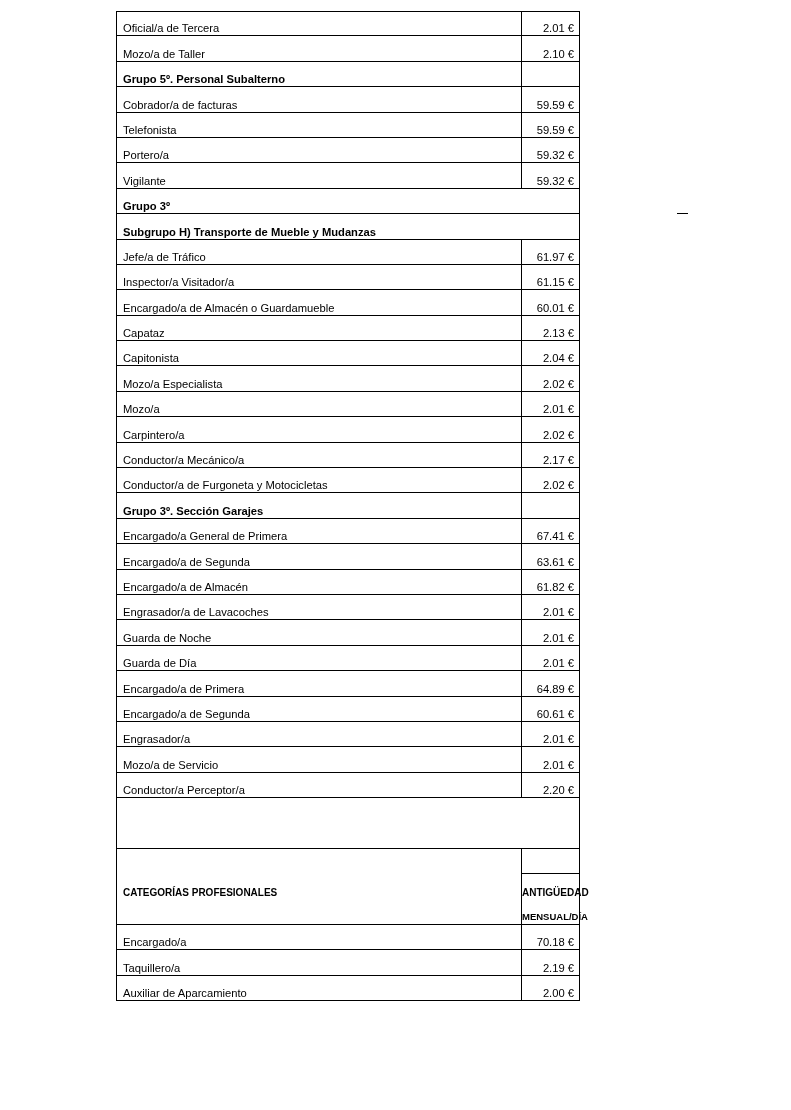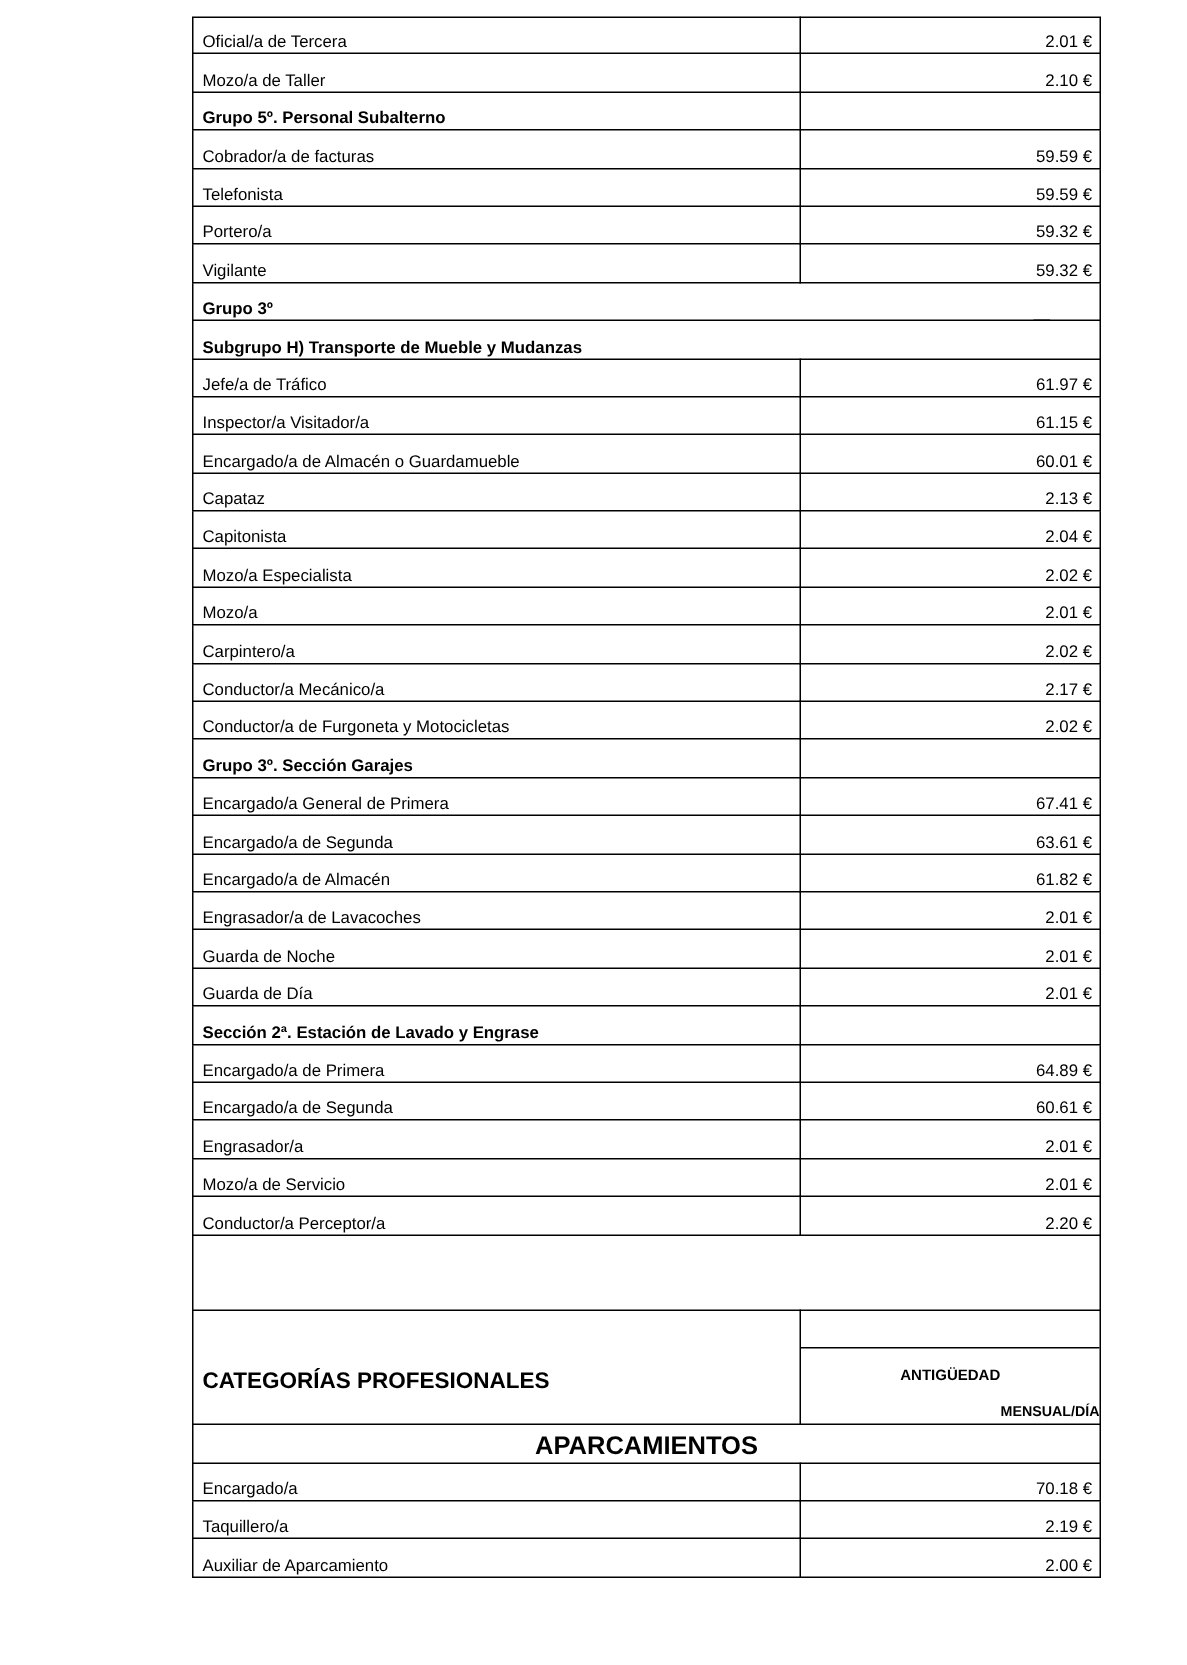--- a/index.html
+++ b/index.html
@@ -1,30 +1,30 @@
 <!DOCTYPE html>
 <html><head>
 <meta charset="utf-8">
 <style>
   html, body { margin: 0; padding: 0; background: #ffffff; }
   body { width: 791px; height: 1110px; position: relative; overflow: hidden;
          font-family: "Liberation Sans", sans-serif; color: #000; }
-  #doc { position: absolute; left: 116px; top: 11px; width: 606px; margin-left: 12px; }
+  #doc { position: absolute; left: 116px; top: 11px; width: 464px; }
   .row { position: relative; height: 25.4px; box-sizing: border-box;
          border-left: 1px solid #000; border-right: 1px solid #000;
          border-bottom: 1px solid #000; }
   .row.first { border-top: 1px solid #000; }
   .cell-name { position: absolute; left: 6px; bottom: 1px; font-size: 11.2px; white-space: nowrap; }
   .cell-val { position: absolute; right: 5px; bottom: 1px; font-size: 11.2px; white-space: nowrap; }
   .divider { position: absolute; left: 404px; top: -1px; bottom: -1px; border-left: 1px solid #000; }
   .row.hdr .cell-name { font-weight: bold; }
   .row.ext::after { content: ""; position: absolute; left: 560px; bottom: -1px; width: 11px; border-bottom: 1px solid #000; }
   .row.blank { height: 50.8px; }
   .row.colhead { height: 76px; }
-  .row.colhead .cat { position: absolute; left: 6px; top: 38px; font-size: 15px; font-weight: bold; }
+  .row.colhead .cat { position: absolute; left: 6px; top: 38px; font-size: 10px; font-weight: bold; }
   .row.colhead .sub-top { position: absolute; left: 405px; right: 0; top: 0; height: 24px; border-bottom: 1px solid #000; }
   .row.colhead .ant1 { position: absolute; left: 405px; right: 0; top: 38px; text-align: center; font-size: 10px; font-weight: bold; }
   .row.colhead .ant2 { position: absolute; left: 405px; right: 0; top: 62px; text-align: right; font-size: 9.5px; font-weight: bold; }
   .row.section { height: 25.4px; }
   .row.section .title { position: absolute; left: 0; right: 0; bottom: 1px; text-align: center; font-size: 17px; font-weight: bold; }
 </style>
 </head>
 <body>
 
 <div id="doc">
@@ -146,24 +146,20 @@
       <div class="row">
         <div class="divider"></div>
         <span class="cell-name">Guarda de Noche</span>
         <span class="cell-val">2.01 €</span>
       </div>
       <div class="row">
         <div class="divider"></div>
         <span class="cell-name">Guarda de Día</span>
         <span class="cell-val">2.01 €</span>
       </div>
-      <div class="row hdr">
-        <div class="divider"></div>
-        <span class="cell-name">Sección 2ª.  Estación de Lavado y Engrase</span>
-      </div>
       <div class="row">
         <div class="divider"></div>
         <span class="cell-name">Encargado/a de Primera</span>
         <span class="cell-val">64.89 €</span>
       </div>
       <div class="row">
         <div class="divider"></div>
         <span class="cell-name">Encargado/a de Segunda</span>
         <span class="cell-val">60.61 €</span>
       </div>
@@ -187,23 +183,20 @@
   <div class="row blank"></div>
 
   <div class="row colhead">
     <div class="divider"></div>
     <span class="cat">CATEGORÍAS PROFESIONALES</span>
     <div class="sub-top"></div>
     <span class="ant1">ANTIGÜEDAD</span>
     <span class="ant2">MENSUAL/DÍA</span>
   </div>
 
-  <div class="row section">
-    <span class="title">APARCAMIENTOS</span>
-  </div>
 
   <div id="t2">
       <div class="row">
         <div class="divider"></div>
         <span class="cell-name">Encargado/a</span>
         <span class="cell-val">70.18 €</span>
       </div>
       <div class="row">
         <div class="divider"></div>
         <span class="cell-name">Taquillero/a</span>

